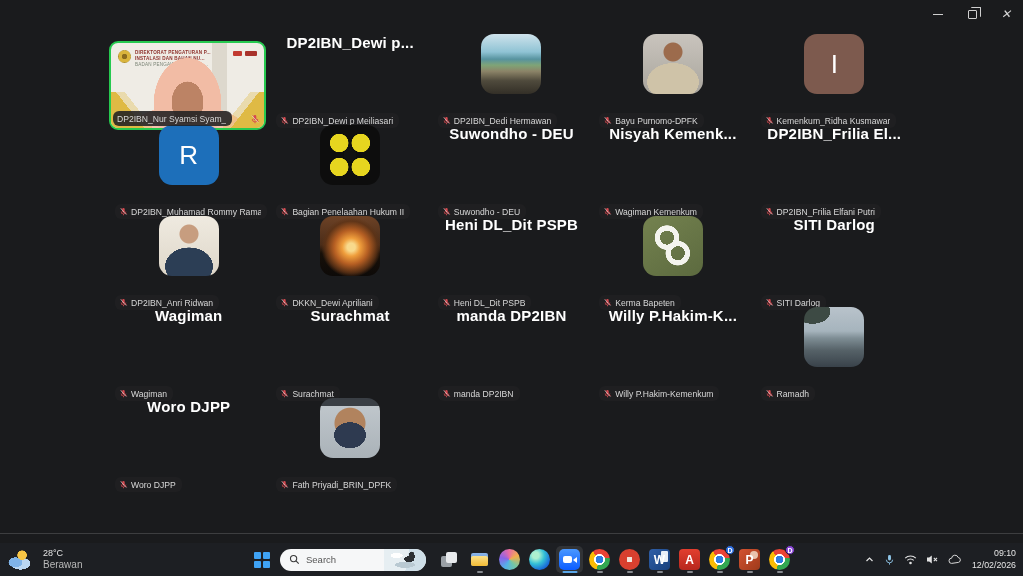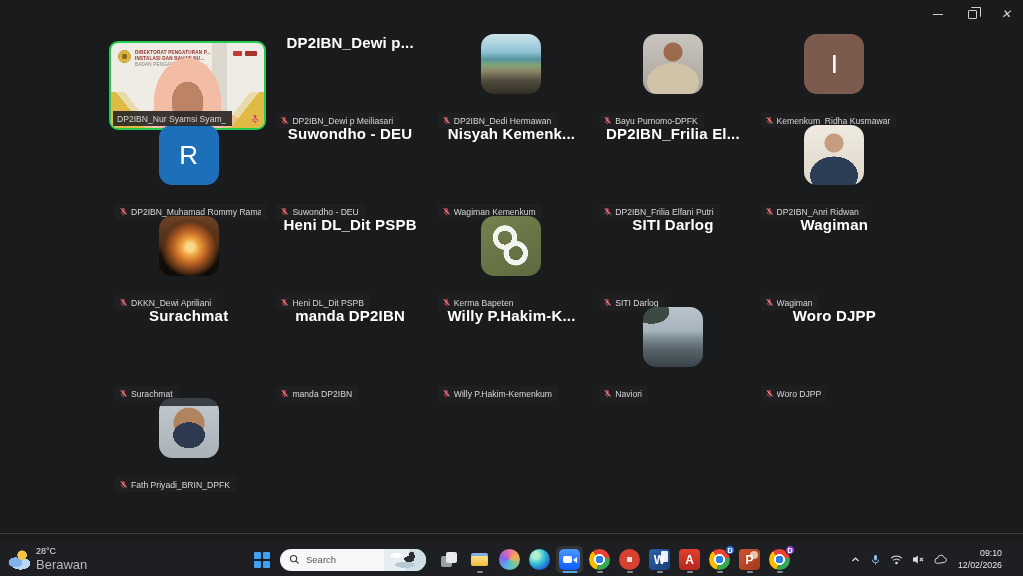--- a/index.html
+++ b/index.html
@@ -20,21 +20,21 @@
   
   .grid { position:absolute; left:108px; top:40px; width:807px; height:455px;
           display:grid; grid-template-columns:repeat(5,1fr); grid-template-rows:repeat(5,1fr); }
   .cell { position:relative; display:flex; align-items:flex-start; justify-content:center; }
   .big-name { color:#fff; font-size:15px; font-weight:700; letter-spacing:.2px; white-space:nowrap;
               transform:translateY(-6px); }
   .avatar { width:60px; height:60px; border-radius:13px; transform:translateY(-6px);
             display:flex; align-items:center; justify-content:center;
             color:#fff; font-size:26px; font-weight:400; }
   .name-tag { position:absolute; left:7px; bottom:3px; max-width:152px; display:flex; align-items:center; gap:3px;
-              background:rgba(32,32,34,.88); border-radius:0; padding:2.5px 6px 2.5px 4px; }
+              background:rgba(32,32,34,.88); border-radius:6px; padding:2.5px 6px 2.5px 4px; }
   .tag-text { color:#d8d8d8; font-size:8.6px; white-space:nowrap; overflow:hidden; }
   .mic, .corner-mic { display:inline-flex; line-height:0; }
 
   
   .cell.t-video { padding:0; }
   .v-frame { position:absolute; inset:1px 3px 1px 1px; border:2px solid #26c94f; border-radius:9px;
              overflow:hidden; background:linear-gradient(90deg,#efece5 0 66%, #ddd8cd 66% 76%, #efece5 76%); }
   .v-banner { position:absolute; top:5px; left:7px; right:7px; height:26px; display:flex; gap:4px; }
   .garuda { width:13px; height:13px; border-radius:50%; margin-top:2px;
             background:radial-gradient(circle at 50% 50%, #8a6b1e 0 2.5px, #d9b43c 3px 6px, #b08f27 6px); flex:0 0 auto; }
@@ -96,28 +96,28 @@
   .av-winter-hood { background:
       radial-gradient(circle at 50% 42%, #b08267 0 9px, transparent 9.5px),
       radial-gradient(circle at 50% 27%, #a63d72 0 10px, transparent 10.5px),
       radial-gradient(23px 26px at 50% 56%, #383b46 0 99%, transparent 100%),
       linear-gradient(180deg,#d9dcdf,#c3c7cb); }
 
   .divider { position:absolute; left:0; right:0; top:533px; height:1px; background:#3d3e40; }
 
   
   .taskbar { position:absolute; left:0; right:0; bottom:0; height:33px; background:#1d1f23; }
-  .tb-weather { position:absolute; left:8px; top:0; height:100%; display:flex; align-items:center; gap:6px; }
+  .tb-weather { position:absolute; left:8px; top:0; height:100%; display:flex; align-items:center; gap:13px; }
   .weather-icon { width:22px; height:20px; background:
       radial-gradient(circle at 64% 26%, #f6c445 0 4.5px, transparent 5px),
       radial-gradient(7px 5px at 34% 62%, #7fb3e8 0 99%, transparent 100%),
       radial-gradient(10px 6px at 56% 68%, #b9d6f2 0 99%, transparent 100%); }
   .weather-text { display:flex; flex-direction:column; line-height:1.25; }
   .w-temp { color:#e3e3e3; font-size:9px; }
-  .w-cond { color:#b9b9b9; font-size:13px; }
+  .w-cond { color:#b9b9b9; font-size:10px; }
 
   .tb-center { position:absolute; left:249px; top:0; height:100%; display:flex; align-items:center; gap:6px; }
   .start { width:25px; height:27px; display:flex; align-items:center; justify-content:center; border-radius:5px; }
   .start-grid { width:16px; height:16px; display:grid; grid-template-columns:1fr 1fr; grid-template-rows:1fr 1fr; gap:2px; }
   .start-grid i { background:#3fa3f5; border-radius:1px; }
   .search { width:146px; height:22px; background:#f6f7f8; border-radius:11px; display:flex; align-items:center;
             padding-left:9px; gap:6px; overflow:hidden; margin-right:4px; }
   .search-text { color:#575757; font-size:9.5px; }
   .search-img { margin-left:auto; width:42px; height:100%; background:
       radial-gradient(5px 3px at 60% 46%, #2c2f33 0 99%, transparent 100%),
@@ -157,21 +157,21 @@
       color:#fff; font-size:12px; font-weight:700; }
   .g-acrobat { background:linear-gradient(180deg,#e23e2e,#b7271d); border-radius:4px; }
   .g-acrobat::after { content:"A"; position:absolute; inset:0; display:flex; align-items:center; justify-content:center;
       color:#fff; font-size:12px; font-weight:700; }
   .g-powerpoint { background:linear-gradient(135deg,#d35230,#9e3a1b); border-radius:4px; }
   .g-powerpoint::before { content:""; position:absolute; right:2px; top:2px; width:8px; height:8px; border-radius:50%;
       background:#e9c3ad; }
   .g-powerpoint::after { content:"P"; position:absolute; inset:0; display:flex; align-items:center; justify-content:center;
       color:#fff; font-size:12px; font-weight:700; }
 
-  .tb-right { position:absolute; right:21px; top:0; height:100%; display:flex; align-items:center; gap:9px; }
+  .tb-right { position:absolute; right:7px; top:0; height:100%; display:flex; align-items:center; gap:9px; }
   .tray-ic { display:inline-flex; line-height:0; }
   .clock { text-align:right; line-height:1.3; }
   .clk-time { color:#e6e6e6; font-size:8.8px; }
   .clk-date { color:#e6e6e6; font-size:8.8px; }
 </style>
 </head>
 <body>
 
 <div class="stage">
 
@@ -294,20 +294,36 @@
         <svg width="9" height="9" viewBox="0 0 16 16">
           <path fill="#d6494f" d="M8 10.2c1.2 0 2.1-.9 2.1-2.1V3.8a2.1 2.1 0 1 0-4.2 0v4.3c0 1.2.9 2.1 2.1 2.1z"></path>
           <path fill="#d6494f" d="M11.8 8.1a3.8 3.8 0 0 1-7.6 0H3a5 5 0 0 0 4.3 4.9v1.6h1.4V13A5 5 0 0 0 13 8.1h-1.2z"></path>
           <line x1="3" y1="2.5" x2="13" y2="13.5" stroke="#e8e8e8" stroke-width="1.1"></line>
           <line x1="4" y1="1.8" x2="14" y2="12.8" stroke="#d6494f" stroke-width="1.1"></line>
         </svg>
       </span>
       <span class="tag-text">DP2IBN_Muhamad Rommy Ramadh...</span>
     </div>
   </div>
+      <div class="cell t-avatar">
+
+    <div class="avatar av-kemenkum-emblem"></div>
+
+    <div class="name-tag">
+      <span class="mic">
+        <svg width="9" height="9" viewBox="0 0 16 16">
+          <path fill="#d6494f" d="M8 10.2c1.2 0 2.1-.9 2.1-2.1V3.8a2.1 2.1 0 1 0-4.2 0v4.3c0 1.2.9 2.1 2.1 2.1z"></path>
+          <path fill="#d6494f" d="M11.8 8.1a3.8 3.8 0 0 1-7.6 0H3a5 5 0 0 0 4.3 4.9v1.6h1.4V13A5 5 0 0 0 13 8.1h-1.2z"></path>
+          <line x1="3" y1="2.5" x2="13" y2="13.5" stroke="#e8e8e8" stroke-width="1.1"></line>
+          <line x1="4" y1="1.8" x2="14" y2="12.8" stroke="#d6494f" stroke-width="1.1"></line>
+        </svg>
+      </span>
+      <span class="tag-text">Bagian Penelaahan Hukum II</span>
+    </div>
+  </div>
       <div class="cell t-name">
     <div class="big-name">Suwondho - DEU</div>
 
     <div class="name-tag">
       <span class="mic">
         <svg width="9" height="9" viewBox="0 0 16 16">
           <path fill="#d6494f" d="M8 10.2c1.2 0 2.1-.9 2.1-2.1V3.8a2.1 2.1 0 1 0-4.2 0v4.3c0 1.2.9 2.1 2.1 2.1z"></path>
           <path fill="#d6494f" d="M11.8 8.1a3.8 3.8 0 0 1-7.6 0H3a5 5 0 0 0 4.3 4.9v1.6h1.4V13A5 5 0 0 0 13 8.1h-1.2z"></path>
           <line x1="3" y1="2.5" x2="13" y2="13.5" stroke="#e8e8e8" stroke-width="1.1"></line>
           <line x1="4" y1="1.8" x2="14" y2="12.8" stroke="#d6494f" stroke-width="1.1"></line>
@@ -490,21 +506,21 @@
 
     <div class="name-tag">
       <span class="mic">
         <svg width="9" height="9" viewBox="0 0 16 16">
           <path fill="#d6494f" d="M8 10.2c1.2 0 2.1-.9 2.1-2.1V3.8a2.1 2.1 0 1 0-4.2 0v4.3c0 1.2.9 2.1 2.1 2.1z"></path>
           <path fill="#d6494f" d="M11.8 8.1a3.8 3.8 0 0 1-7.6 0H3a5 5 0 0 0 4.3 4.9v1.6h1.4V13A5 5 0 0 0 13 8.1h-1.2z"></path>
           <line x1="3" y1="2.5" x2="13" y2="13.5" stroke="#e8e8e8" stroke-width="1.1"></line>
           <line x1="4" y1="1.8" x2="14" y2="12.8" stroke="#d6494f" stroke-width="1.1"></line>
         </svg>
       </span>
-      <span class="tag-text">Naviori</span>
+      <span class="tag-text">Ramadh</span>
     </div>
   </div>
       <div class="cell t-name">
     <div class="big-name">Woro DJPP</div>
 
     <div class="name-tag">
       <span class="mic">
         <svg width="9" height="9" viewBox="0 0 16 16">
           <path fill="#d6494f" d="M8 10.2c1.2 0 2.1-.9 2.1-2.1V3.8a2.1 2.1 0 1 0-4.2 0v4.3c0 1.2.9 2.1 2.1 2.1z"></path>
           <path fill="#d6494f" d="M11.8 8.1a3.8 3.8 0 0 1-7.6 0H3a5 5 0 0 0 4.3 4.9v1.6h1.4V13A5 5 0 0 0 13 8.1h-1.2z"></path>

